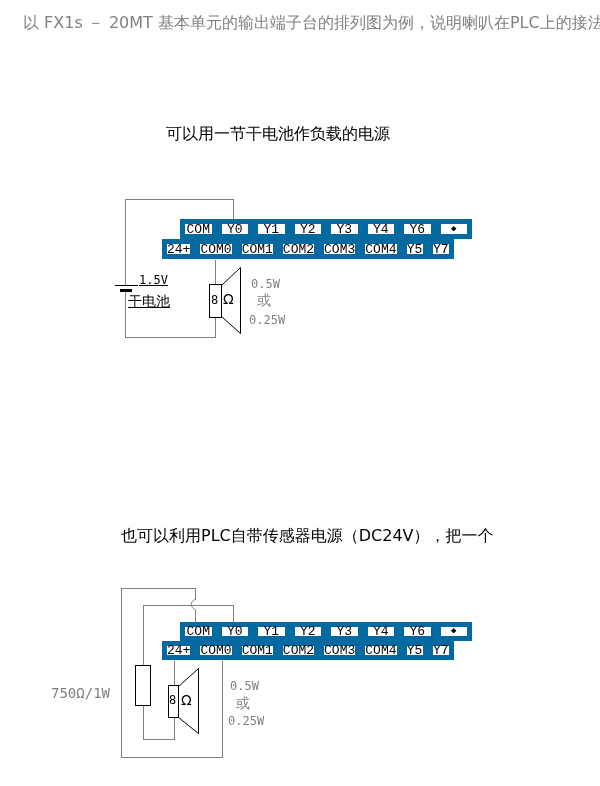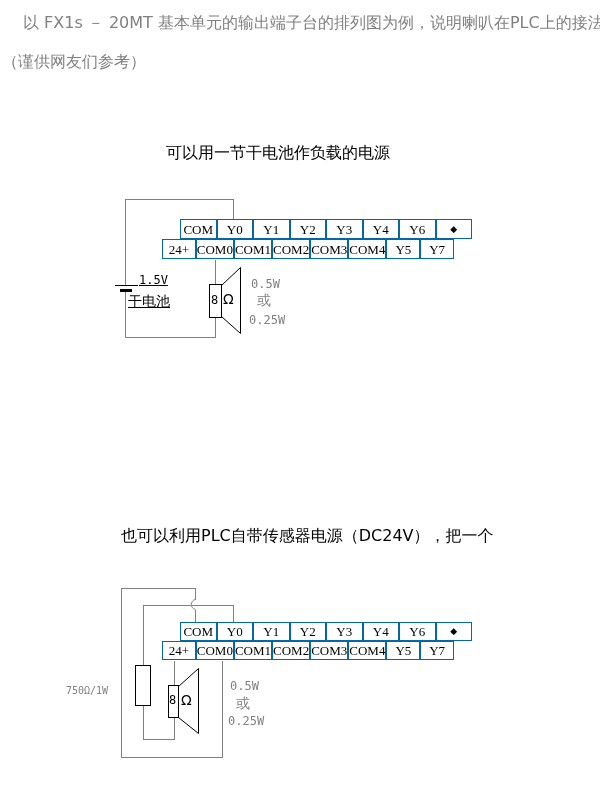--- a/index.html
+++ b/index.html
@@ -6,59 +6,58 @@
   .page{position:relative;width:600px;height:786px;background:#ffffff;overflow:hidden;
         font-family:"DejaVu Sans","Liberation Sans",sans-serif;}
   .lbl{position:absolute;white-space:nowrap;line-height:1;margin:0;}
   .cjk{font-family:"DejaVu Sans","Liberation Sans",sans-serif;}
   .mono{font-family:"DejaVu Sans Mono","Liberation Mono",monospace;}
   .gray{color:#808080;}
   .black{color:#000000;}
 
   #intro1{left:23px;top:15px;font-size:16px;}
   #intro2{left:2px;top:54px;font-size:16px;}
-  #title1{left:166px;top:145px;font-size:16px;}
+  #title1{left:166px;top:126px;font-size:16px;}
   #cap1{left:121px;top:528px;font-size:16px;}
   #cap2{left:89px;top:530px;font-size:16px;}
 
   svg.wires{position:absolute;left:0;top:0;z-index:1;}
 
   .trow{position:absolute;display:flex;z-index:2;}
-  .cell{flex:1 1 0;border:1px solid #0369a1;background:#fff;box-sizing:border-box;
+  .cell{flex:1 1 0;border:5px solid #0369a1;background:#fff;box-sizing:border-box;
         display:flex;align-items:center;justify-content:center;
-        font-family:Liberation Serif, serif;
+        font-family:Liberation Mono, monospace;
         font-size:13px;line-height:1;color:#000;white-space:nowrap;overflow:visible;}
   .cell.diamond{font-size:9px;}
   #t1r1{left:180px;top:219px;width:292px;height:20px;}
   #t1r2{left:162px;top:239px;width:292px;height:20px;}
   #t2r1{left:180px;top:622px;width:292px;height:19px;}
   #t2r2{left:162px;top:641px;width:292px;height:19px;}
 
   .anno{z-index:3;}
   #bat-v{left:139px;top:274px;font-size:12px;text-decoration:underline;}
   #bat-l{left:128px;top:294px;font-size:14px;text-decoration:underline;}
   #s1i{left:211px;top:294px;font-size:12px;}
   #s1o{left:223px;top:292px;font-size:14px;}
   #s1p1{left:251px;top:278px;font-size:12px;}
   #s1c{left:257px;top:293px;font-size:14px;}
   #s1p2{left:249px;top:314px;font-size:12px;}
-  #res{left:66px;top:686px;font-size:10px;}
+  #res{left:51px;top:686px;font-size:14px;}
   #s2i{left:169px;top:694px;font-size:12px;}
   #s2o{left:181px;top:693px;font-size:14px;}
   #s2p1{left:230px;top:680px;font-size:12px;}
   #s2c{left:236px;top:696px;font-size:14px;}
   #s2p2{left:228px;top:715px;font-size:12px;}
 </style>
 </head>
 <body>
 
 <div class="page">
 
   <p class="lbl cjk gray" id="intro1">以 FX1s － 20MT 基本单元的输出端子台的排列图为例，说明喇叭在PLC上的接法。</p>
-  <p class="lbl cjk gray" id="intro2">（谨供网友们参考）</p>
 
   <p class="lbl cjk black" id="title1">可以用一节干电池作负载的电源</p>
 
   <p class="lbl cjk black" id="cap1">也可以利用PLC自带传感器电源（DC24V），把一个</p>
 
   <svg class="wires" width="600" height="786" viewBox="0 0 600 786">
 
     <g stroke="#808080" fill="none" stroke-width="1" shape-rendering="crispEdges">
       <path d="M233.5,219.5 L233.5,199.5 L125.5,199.5 L125.5,284.5"></path>
       <path d="M125.5,291.5 L125.5,337.5 L215.5,337.5 L215.5,317"></path>

